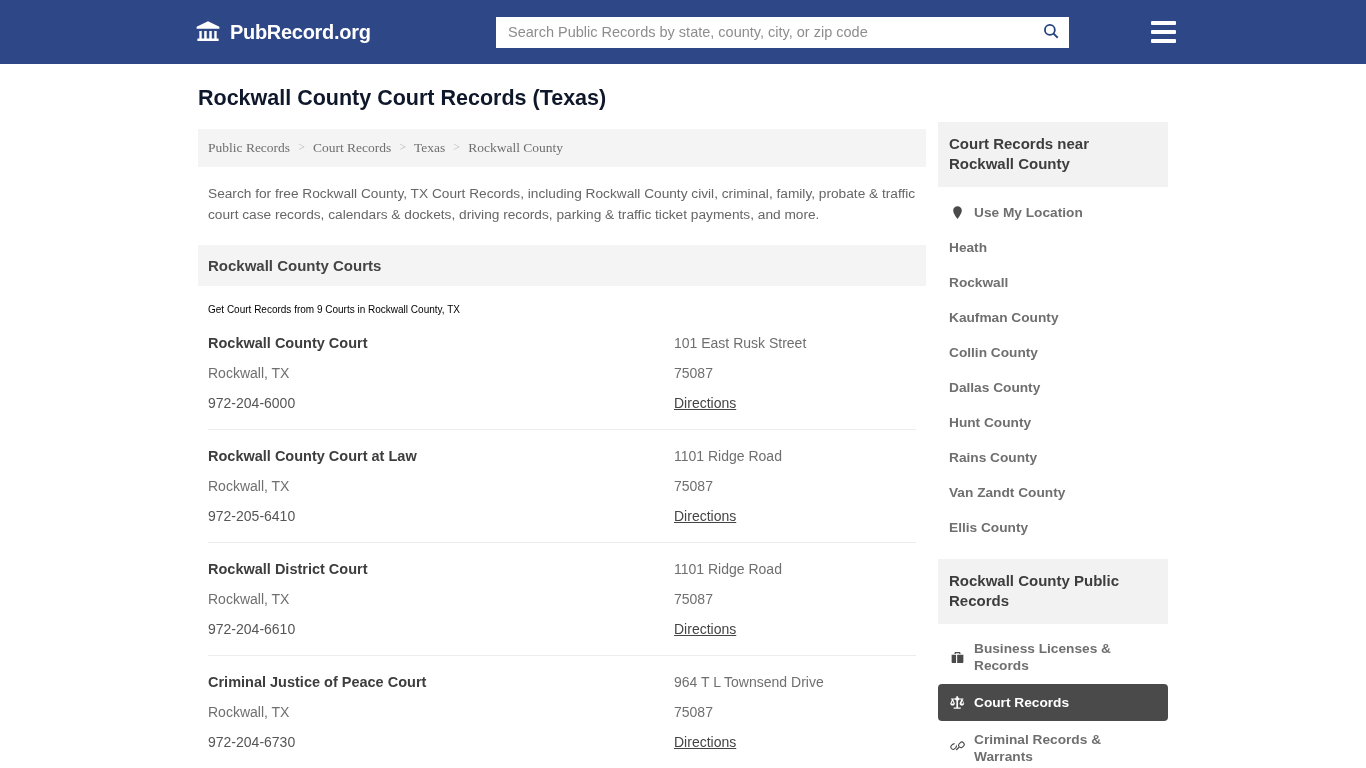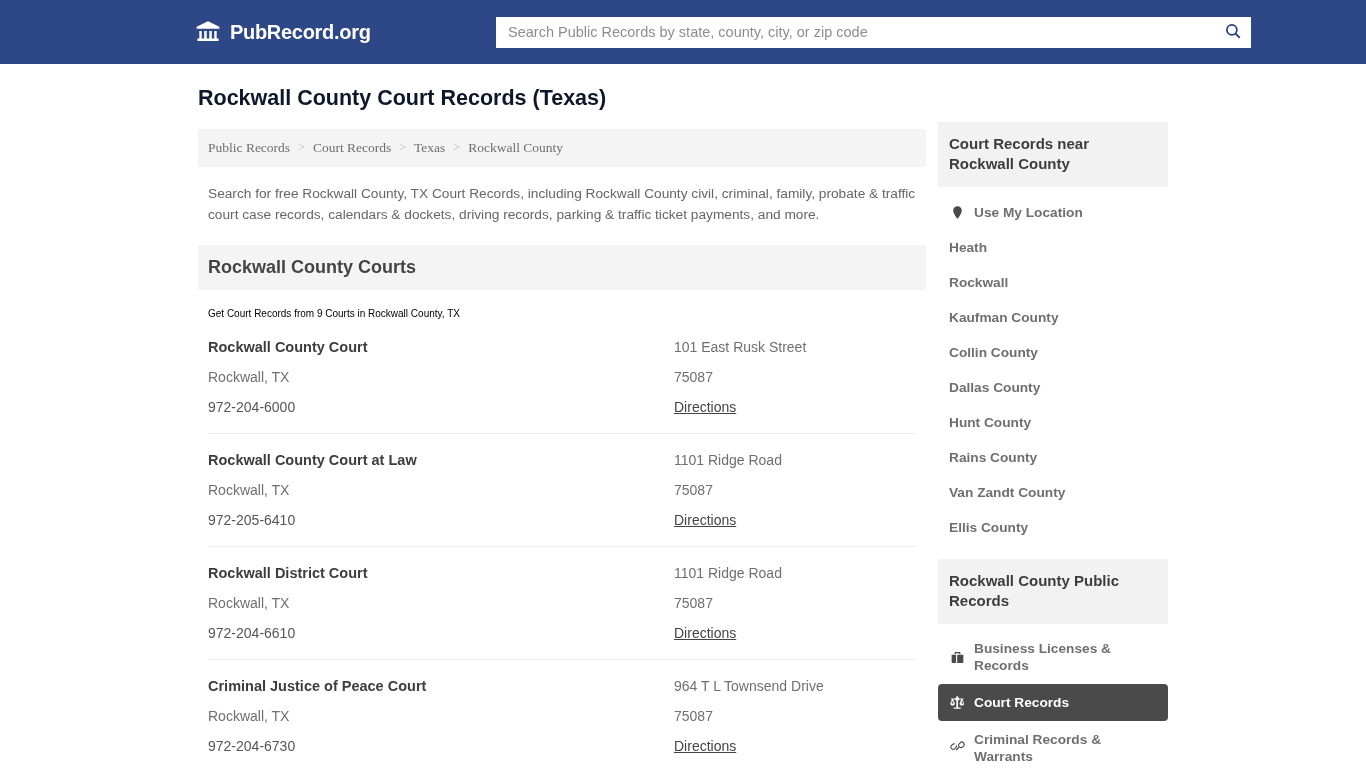--- a/index.html
+++ b/index.html
@@ -38,21 +38,21 @@
   .brand-text {
     color: #ffffff;
     font-size: 20px;
     font-weight: bold;
     letter-spacing: -0.3px;
     white-space: nowrap;
   }
   .search-wrap {
     position: absolute;
     left: 496px;
-    width: 755px;
+    width: 573px;
     height: 31px;
     background: #ffffff;
     display: flex;
     align-items: center;
   }
   .search-input {
     flex: 1;
     border: 0;
     outline: 0;
     height: 100%;
@@ -135,21 +135,21 @@
     margin: 16px 0 20px 0;
     padding: 0 10px;
     font-size: 13.7px;
     line-height: 21px;
     color: #666666;
   }
 
   .section-head {
     background: #f4f4f4;
     padding: 12px 10px;
-    font-size: 18px;
+    font-size: 15px;
     font-weight: bold;
     color: #444444;
   }
   .section-sub {
     padding: 18px 10px 8px 10px;
     font-size: 10px;
     color: #000000;
   }
 
   .court-list { padding: 0 10px; }

